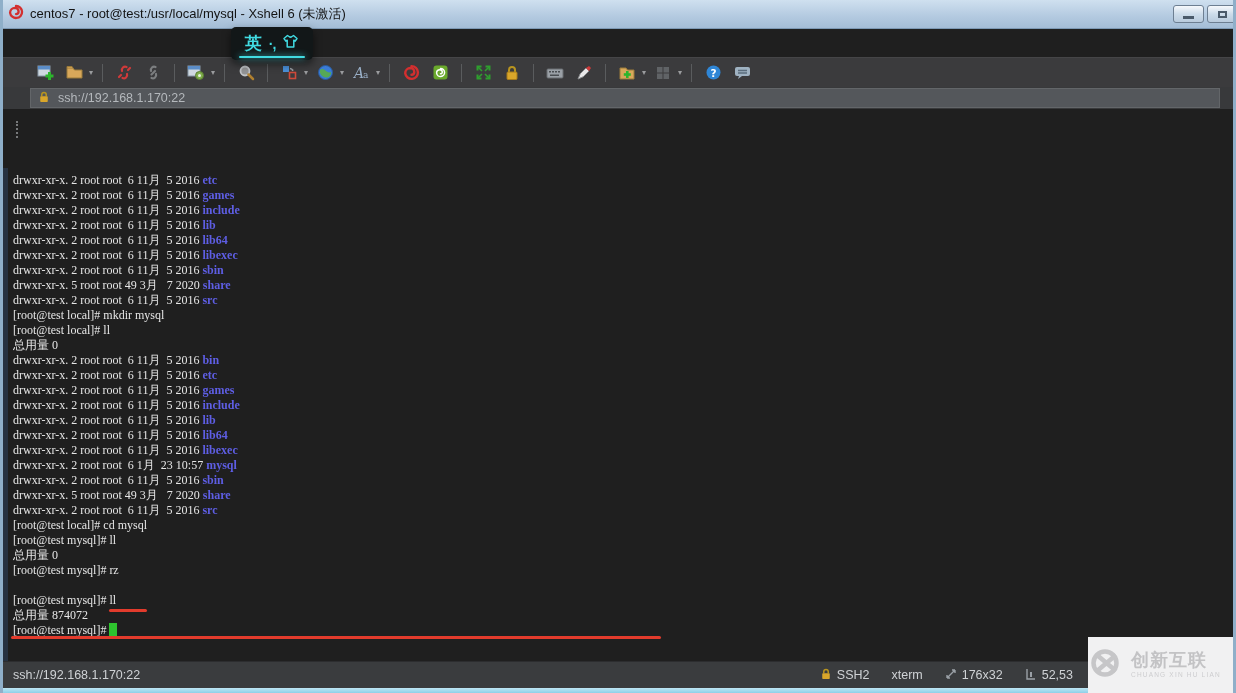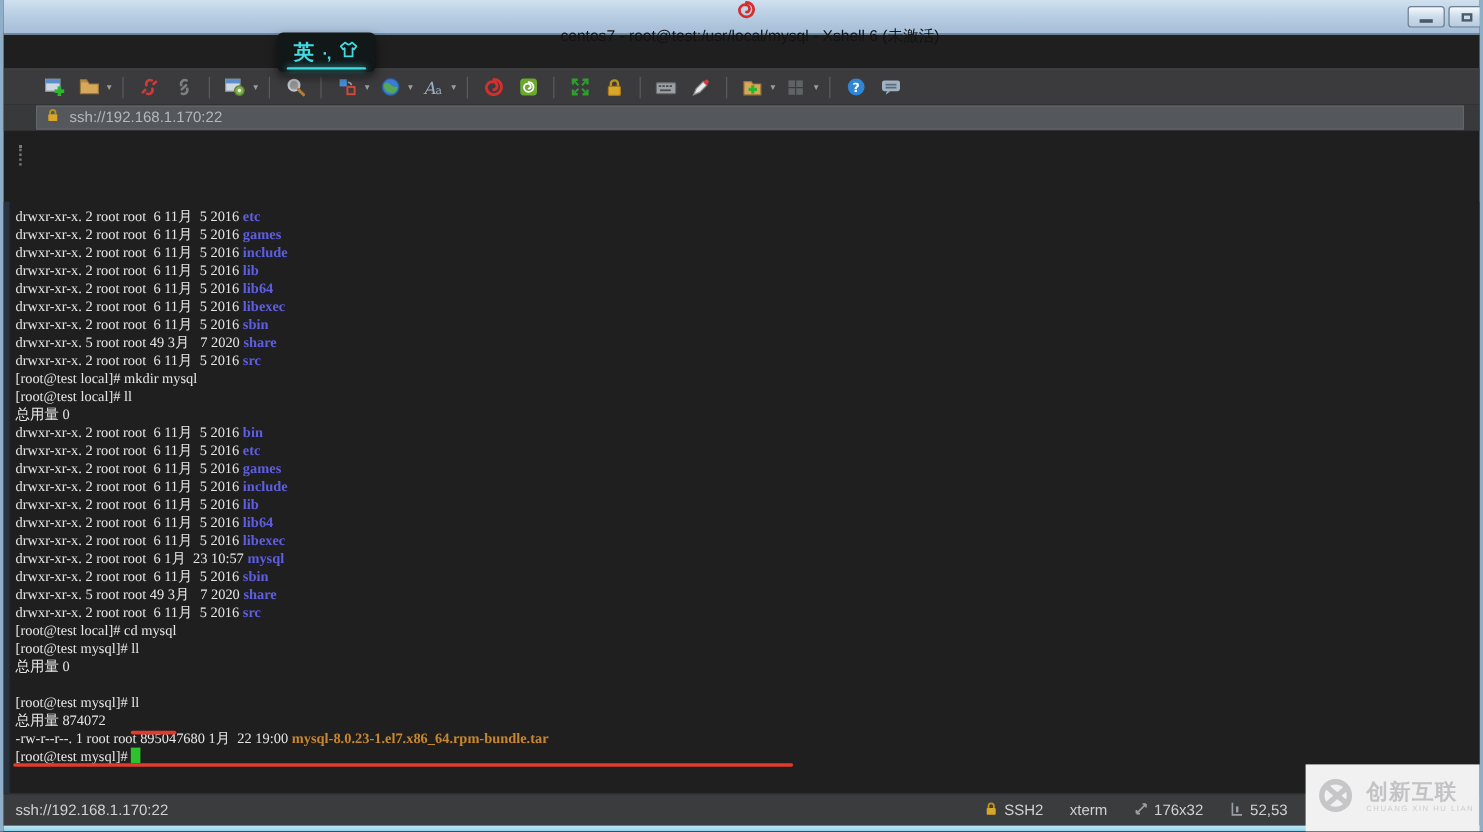--- a/index.html
+++ b/index.html
@@ -4,21 +4,21 @@
 <style>
   * { margin:0; padding:0; box-sizing:border-box; }
   html,body { width:1236px; height:693px; }
   body { font-family:"Liberation Sans","DejaVu Sans",sans-serif; background:#000; }
   #win { position:relative; width:1236px; height:693px; overflow:hidden; background:#1f1f1f;
          border-left:3px solid #8fafc9; border-right:3px solid #8fafc9; }
 
   
   .titlebar { position:absolute; left:-3px; top:0; width:1236px; height:29px;
     background:linear-gradient(#cfe0ef,#b5cbe1 55%,#a4bdd6); border-bottom:1px solid #7d99b4;
-    display:flex; align-items:center; padding-left:8px;flex-direction:column; }
+    display:flex; align-items:center; padding-left:8px; }
   .titlebar .ttl { font-size:13px; color:#141414; margin-left:6px; white-space:nowrap; }
   .winbtn { position:absolute; top:5px; width:31px; height:18px; border:1px solid #5f7causing; border:1px solid #6d7f92;
     border-radius:3px; background:linear-gradient(#f6f9fc,#cddcea 50%,#b9cbdd);
     display:flex; align-items:center; justify-content:center; }
   .winbtn .dash { width:11px; height:3px; background:#4a5a6a; margin-top:7px; }
   .winbtn .box { width:9px; height:7px; border:2px solid #4a5a6a; background:transparent; }
 
   
   .menubar { position:absolute; left:0; top:29px; width:1230px; height:28px; background:#3b3b3d;
     display:flex; align-items:center; gap:26px; padding-left:30px; }
@@ -83,21 +83,21 @@
   .statusbar .left { font-size:12.5px; color:#cfd2d5; margin-left:10px; }
   .statusbar .right { margin-left:auto; margin-right:160px; display:flex; align-items:center; gap:22px; }
   .sitem { display:flex; align-items:center; gap:5px; font-size:12.5px; color:#cfd2d5; }
 
   
   .bottomborder { position:absolute; left:-3px; top:688px; width:1236px; height:5px;
     background:linear-gradient(#bfe6f4,#8ed0e8); }
 
   
   .watermark { position:absolute; left:1085px; top:637px; width:148px; height:56px; background:#f1f1f2;
-    z-index:10; display:flex; align-items:center; justify-content:center; gap:7px; }
+    z-index:10; display:flex; align-items:center; gap:7px; }
   .wm-text { display:flex; flex-direction:column; line-height:1; }
   .wm-cn { font-size:18px; font-weight:bold; color:#c3c3c5; letter-spacing:1px; }
   .wm-en { font-size:6.5px; color:#cdcdcf; letter-spacing:1.2px; margin-top:3px; }
 </style>
 </head>
 <body>
 
 <div id="win">
 
   <div class="titlebar">
@@ -321,24 +321,24 @@
       <div class="tline"><span>drwxr-xr-x. 2 root root  6 11月  5 2016 </span><span class="c-dir">lib</span></div>
       <div class="tline"><span>drwxr-xr-x. 2 root root  6 11月  5 2016 </span><span class="c-dir">lib64</span></div>
       <div class="tline"><span>drwxr-xr-x. 2 root root  6 11月  5 2016 </span><span class="c-dir">libexec</span></div>
       <div class="tline"><span>drwxr-xr-x. 2 root root  6 1月  23 10:57 </span><span class="c-dir">mysql</span></div>
       <div class="tline"><span>drwxr-xr-x. 2 root root  6 11月  5 2016 </span><span class="c-dir">sbin</span></div>
       <div class="tline"><span>drwxr-xr-x. 5 root root 49 3月   7 2020 </span><span class="c-dir">share</span></div>
       <div class="tline"><span>drwxr-xr-x. 2 root root  6 11月  5 2016 </span><span class="c-dir">src</span></div>
       <div class="tline"><span>[root@test local]# cd mysql</span></div>
       <div class="tline"><span>[root@test mysql]# ll</span></div>
       <div class="tline"><span>总用量 0</span></div>
+      <div class="tline"><span>[root@test mysql]# rz</span></div>
       <div class="tline"><span></span></div>
       <div class="tline"><span>[root@test mysql]# </span><span>ll</span></div>
       <div class="tline"><span>总用量 874072</span></div>
-      <div class="tline"><span>-rw-r--r--. 1 root root 895047680 1月  22 19:00 </span><span class="c-file">mysql-8.0.23-1.el7.x86_64.rpm-bundle.tar</span></div>
       <div class="tline"><span>[root@test mysql]# </span><span class="cursor"></span></div>
     </div>
 
   <div class="statusbar">
     <span class="left">ssh://192.168.1.170:22</span>
     <div class="right">
       <span class="sitem">
         <span><svg width="12" height="12" viewBox="0 0 16 16">
               <path d="M5 7V5a3 3 0 0 1 6 0v2" fill="none" stroke="#b8941f" stroke-width="2"></path>
               <rect x="3" y="7" width="10" height="7.5" rx="1" fill="#d9a62a"></rect>

